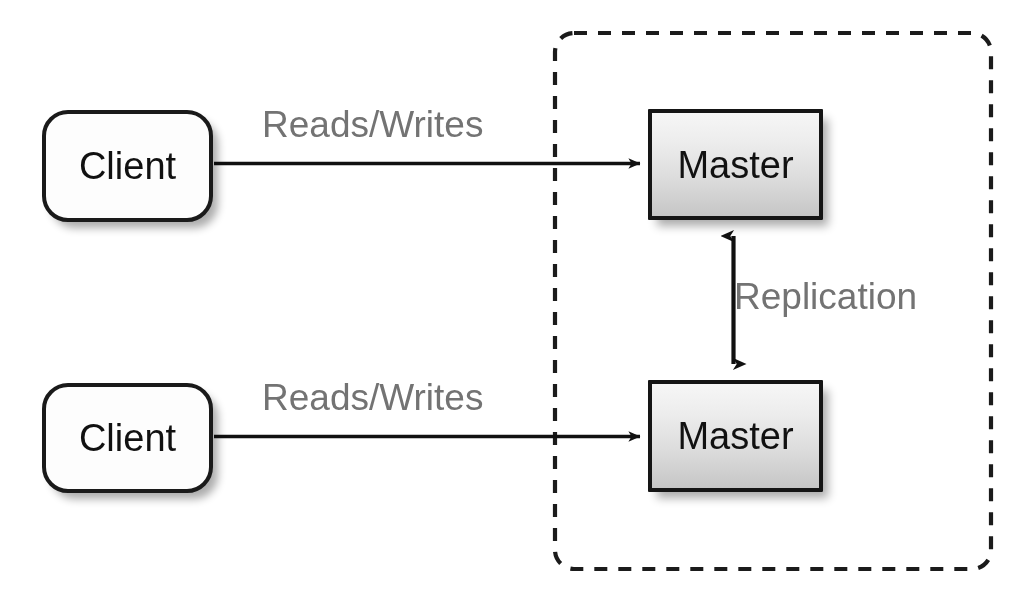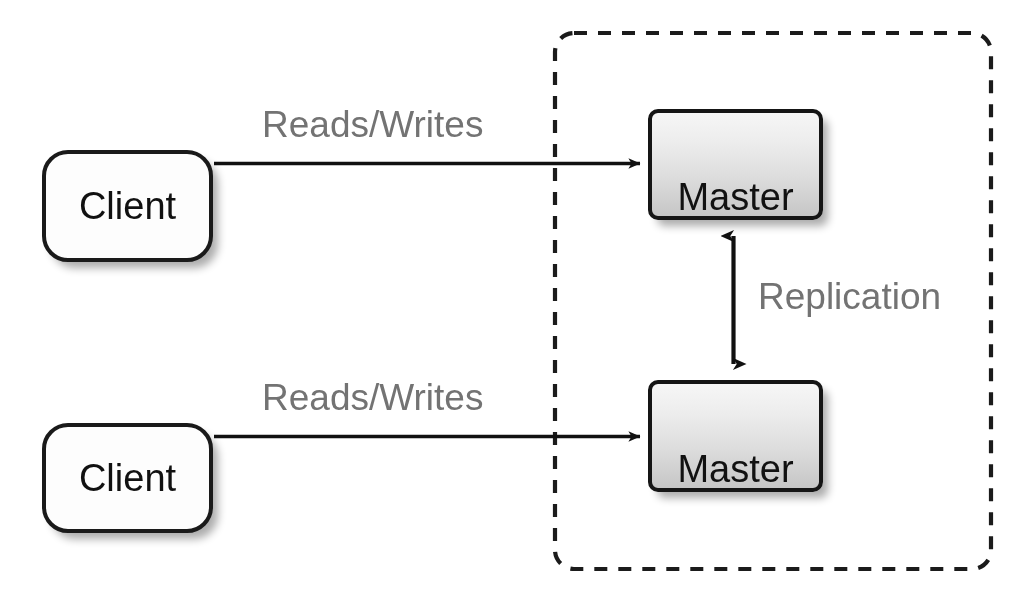--- a/index.html
+++ b/index.html
@@ -30,39 +30,38 @@
   .client-node {
     position: absolute;
     box-sizing: border-box;
     background: #fdfdfd;
     border: 4px solid #1a1a1a;
     border-radius: 26px;
     display: flex;
     align-items: center;
     justify-content: center;
     box-shadow: 7px 8px 9px -2px rgba(0,0,0,0.33);
-    margin-top: 40px;
   }
   .client-node .node-label {
     font-size: 38px;
     line-height: 1;
     color: #111111;
     letter-spacing: 0px;
     white-space: nowrap;
   }
 
   
   .master-node {
     position: absolute;
     box-sizing: border-box;
     border: 4px solid #151515;
-    border-radius: 10px;
+    border-radius: 1px;
     background: linear-gradient(to bottom, #f6f6f6 0%, #ececec 30%, #dddddd 62%, #c6c6c6 100%);
     display: flex;
-    align-items: flex-end;
+    align-items: center;
     justify-content: center;
     box-shadow: 7px 8px 9px -2px rgba(0,0,0,0.33);
   }
   .master-node .node-label {
     font-size: 38px;
     line-height: 1;
     color: #111111;
     white-space: nowrap;
   }
 
@@ -116,15 +115,15 @@
   </div>
 
   <div class="master-node" style="left:648px; top:380px; width:175px; height:112px;">
     <span class="node-label">Master</span>
   </div>
 
   <div class="edge-label" style="left:262px; top:106px;">Reads/Writes</div>
 
   <div class="edge-label" style="left:262px; top:379px;">Reads/Writes</div>
 
-  <div class="edge-label" style="left:758px; top:278px;">Replication</div>
+  <div class="edge-label" style="left:734px; top:278px;">Replication</div>
 
 </div>
 
 </body></html>

